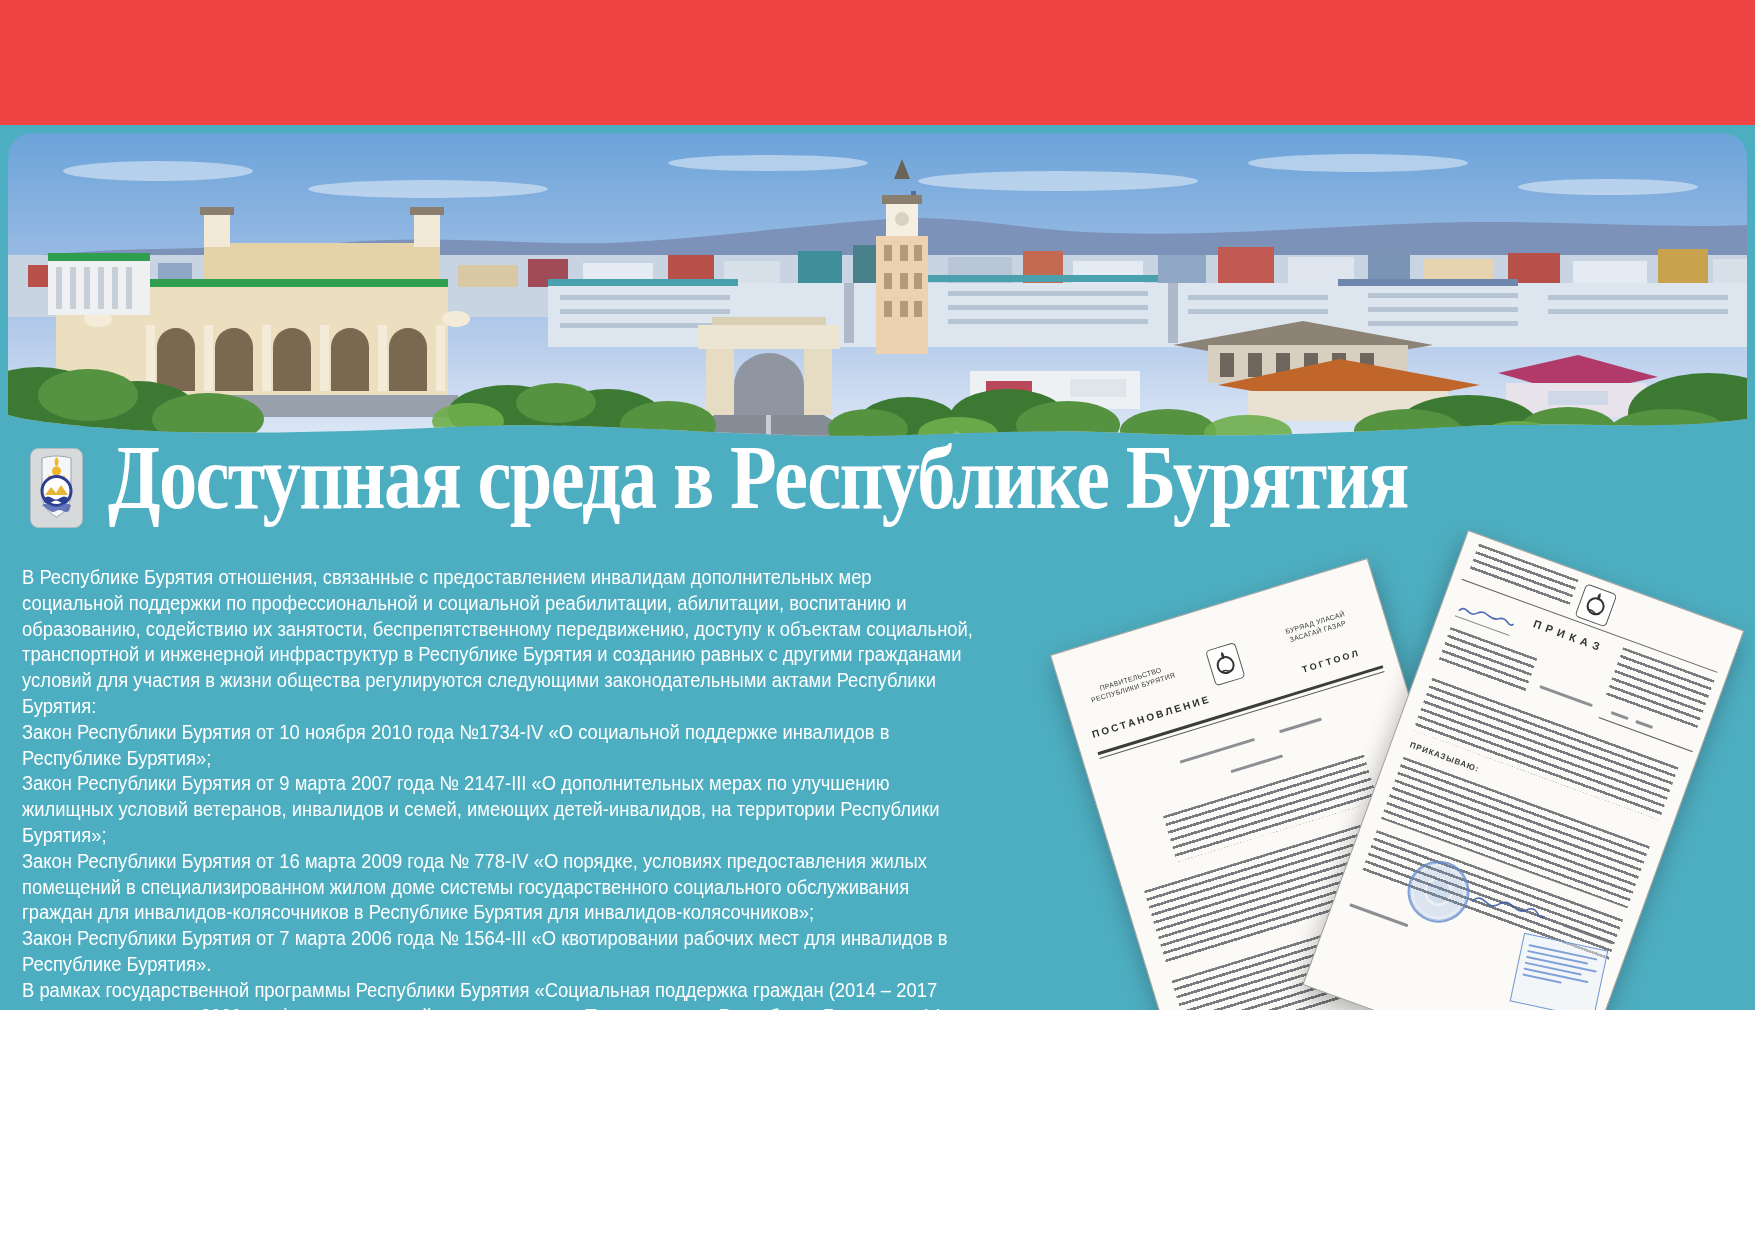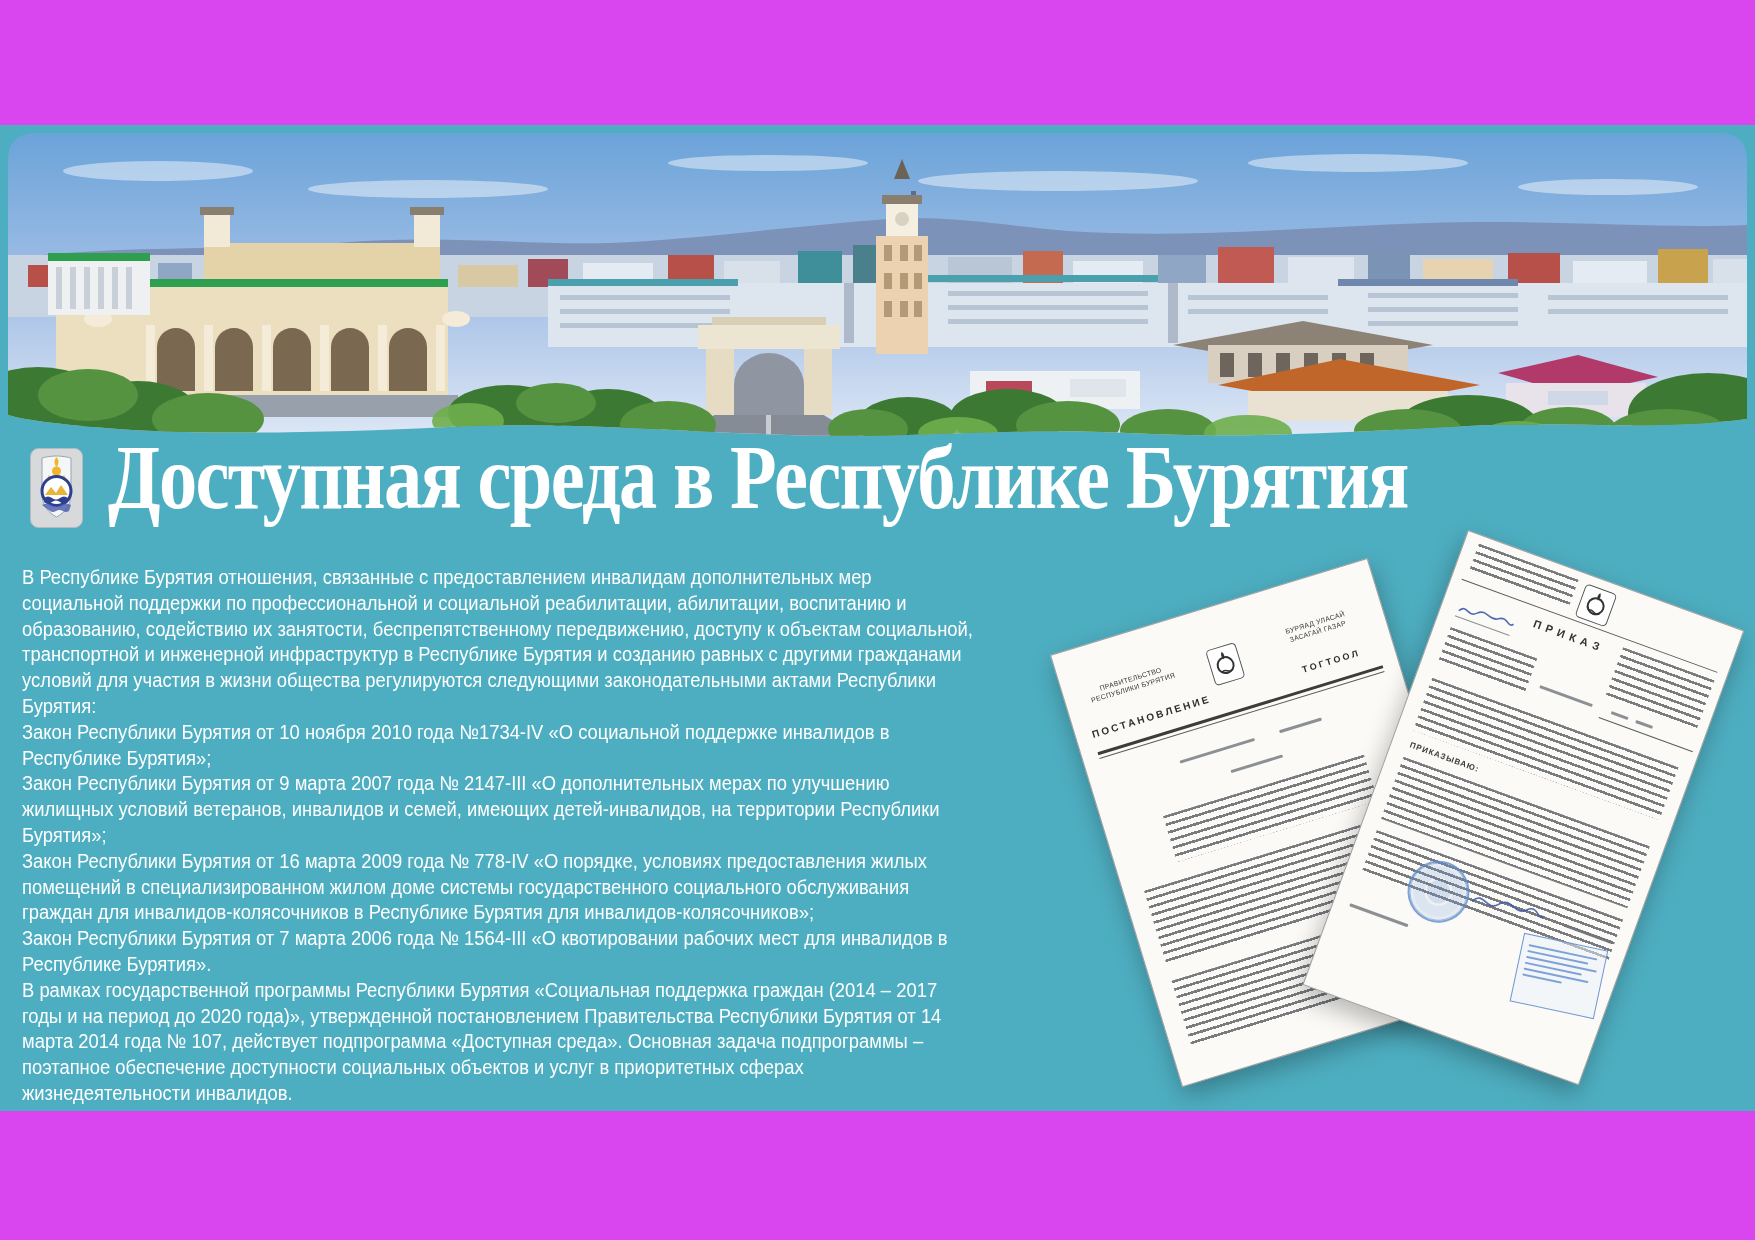--- a/index.html
+++ b/index.html
@@ -1,17 +1,17 @@
 <!DOCTYPE html>
 <html><head>
 <meta charset="utf-8">
 <style>
   html,body { margin:0; padding:0; background:#ffffff; }
   .slide {
-    position:relative; width:1755px; height:1240px; background:#d946ef;
+    position:relative; width:1755px; height:1010px; background:#ef4444;
     overflow:hidden; font-family:"Liberation Sans", sans-serif;
   }
   .teal-block {
     position:absolute; left:0; top:125px; width:1755px; height:986px;
     background:#4EAEC1; overflow:hidden;
   }
   .photo { position:absolute; left:8px; top:8px; width:1739px; height:312px; z-index:1; }
 
   .logo {
     position:absolute; left:30px; top:323px; width:53px; height:80px; z-index:2;

